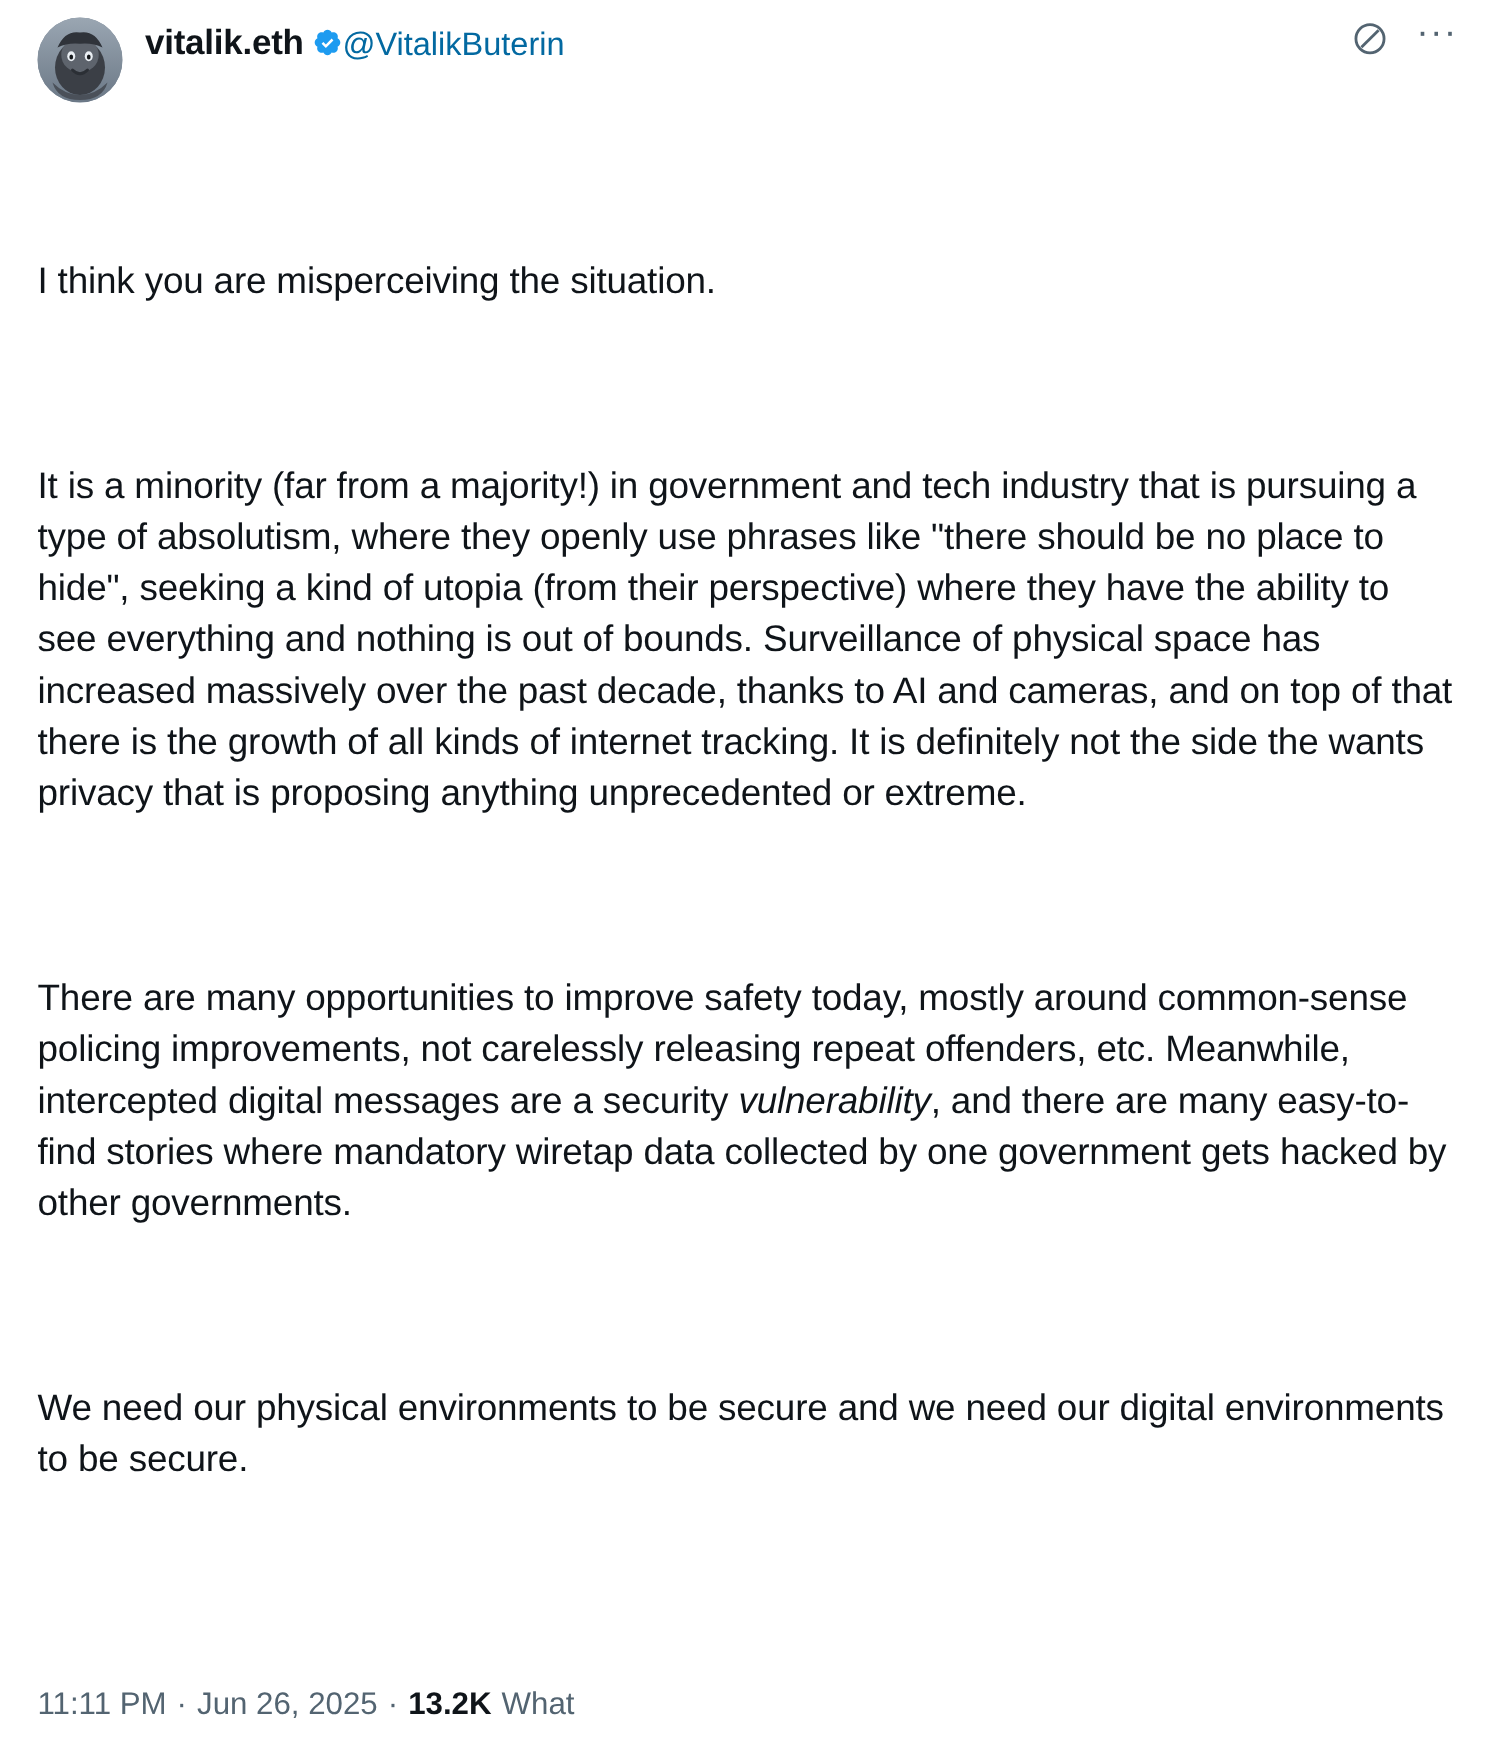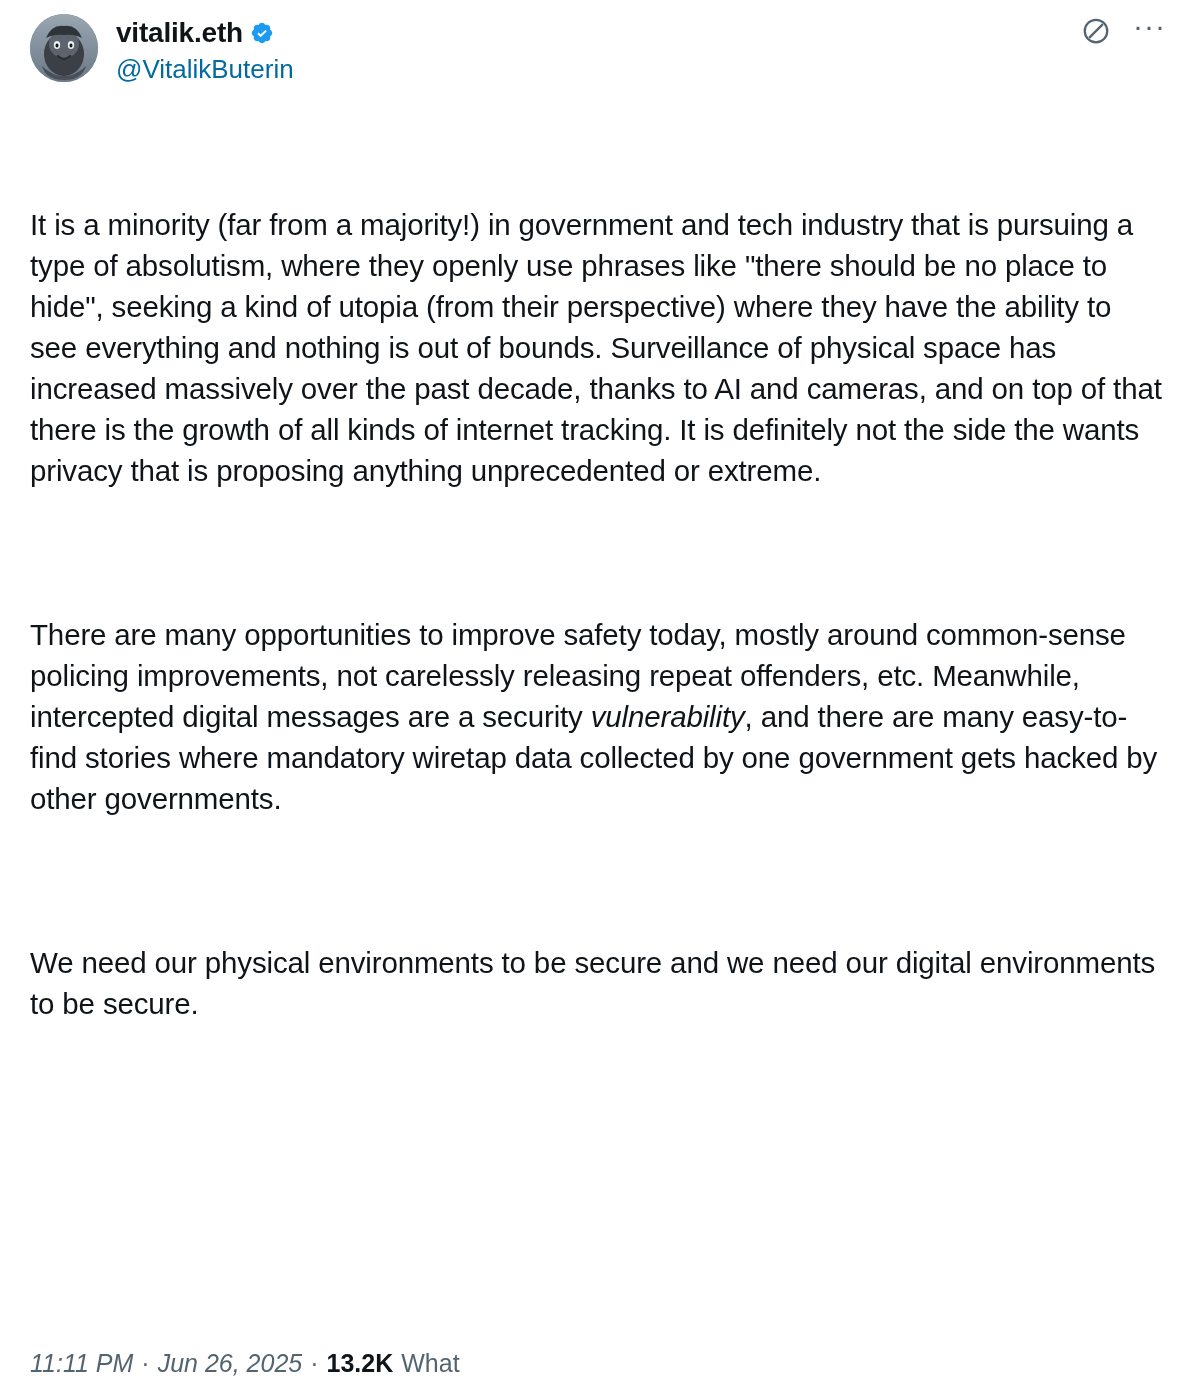--- a/index.html
+++ b/index.html
@@ -35,21 +35,21 @@
     flex: 0 0 68px;
     overflow: hidden;
     background: #7e8b9a;
     position: relative;
   }
   .avatar svg { display: block; width: 68px; height: 68px; }
 
   .names {
     margin-left: 18px;
     display: flex;
-    flex-direction: column;
+    flex-direction: row;
     justify-content: center;
     padding-top: 2px;
   }
   .name-row {
     display: flex;
     align-items: center;
     gap: 7px;
   }
   .display-name {
     font-size: 28px;
@@ -117,21 +117,21 @@
     display: flex;
     align-items: baseline;
     gap: 0;
   }
   .footer .sep { margin: 0 8px; }
   .footer .views-count {
     color: #0f1419;
     font-weight: bold;
   }
   .footer .views-label { margin-left: 8px; color: #536471; }
-  .footer .time, .footer .date { color: #536471; font-style: italic; }
+  .footer .time, .footer .date { color: #536471; }
 </style>
 </head>
 <body>
 
 <div class="tweet">
 
   <div class="header">
 
     <div class="avatar">
       <svg viewBox="0 0 68 68" xmlns="http://www.w3.org/2000/svg" aria-hidden="true">
@@ -172,20 +172,21 @@
         <svg viewBox="0 0 24 24" width="30" height="30" aria-hidden="true">
           <circle cx="12" cy="12" r="9" fill="none" stroke="#536471" stroke-width="1.8"></circle>
           <line x1="6.5" y1="17.5" x2="17.5" y2="6.5" stroke="#536471" stroke-width="1.8"></line>
         </svg>
       </span>
       <span class="icon-btn dots">···</span>
     </div>
   </div>
 
   <div class="body">
+    <p class="para">I think you are misperceiving the situation.</p>
     <p class="para">It is a minority (far from a majority!) in government and tech industry that is pursuing a type of absolutism, where they openly use phrases like "there should be no place to hide", seeking a kind of utopia (from their perspective) where they have the ability to see everything and nothing is out of bounds. Surveillance of physical space has increased massively over the past decade, thanks to AI and cameras, and on top of that there is the growth of all kinds of internet tracking. It is definitely not the side the wants privacy that is proposing anything unprecedented or extreme.</p>
     <p class="para"><span>There are many opportunities to improve safety today, mostly around common-sense policing improvements, not carelessly releasing repeat offenders, etc. Meanwhile, intercepted digital messages are a security </span><span class="em">vulnerability</span><span>, and there are many easy-to-find stories where mandatory wiretap data collected by one government gets hacked by other governments.</span></p>
     <p class="para">We need our physical environments to be secure and we need our digital environments to be secure.</p>
   </div>
 
   <div class="footer">
     <span class="time">11:11 PM</span>
     <span class="sep">·</span>
     <span class="date">Jun 26, 2025</span>
     <span class="sep">·</span>

